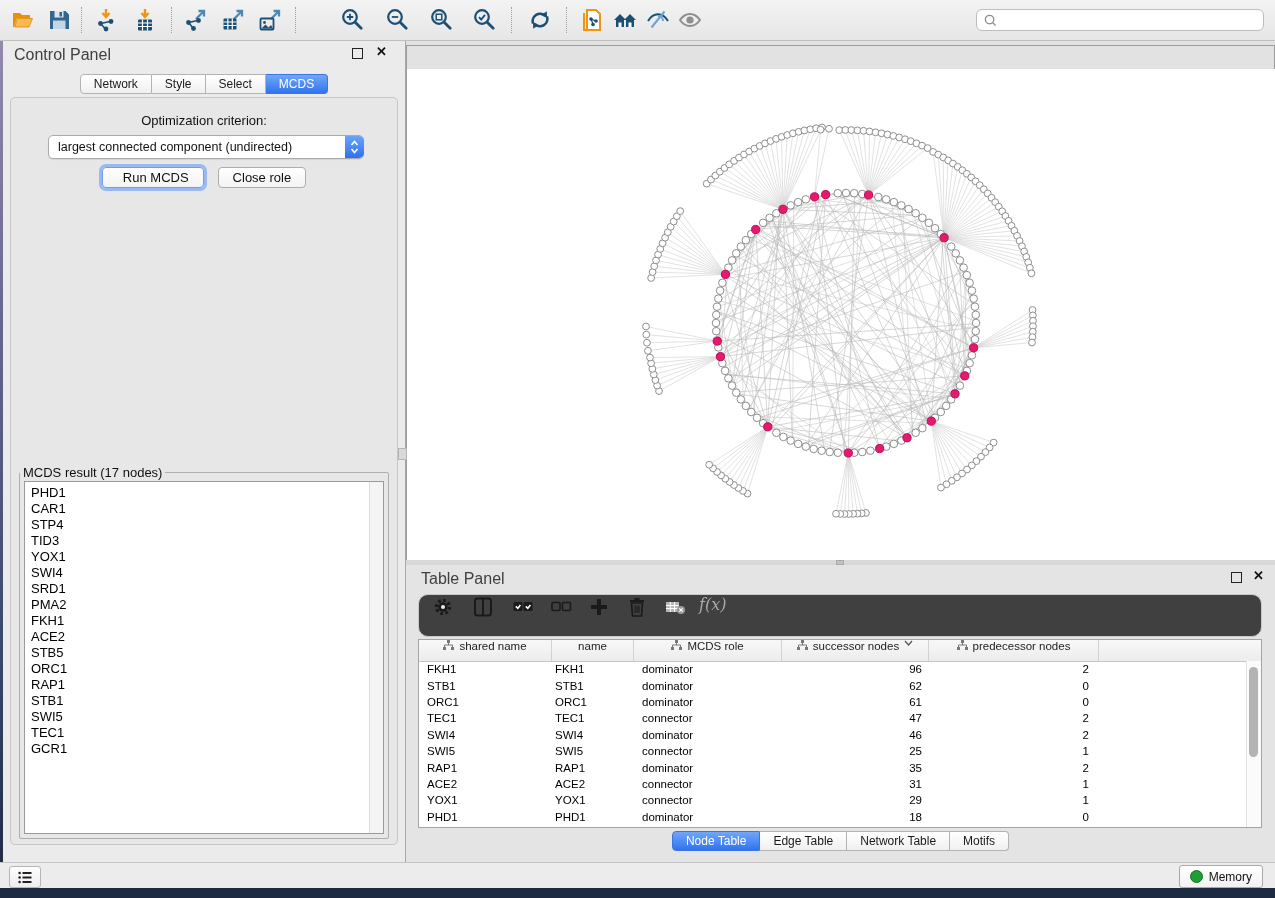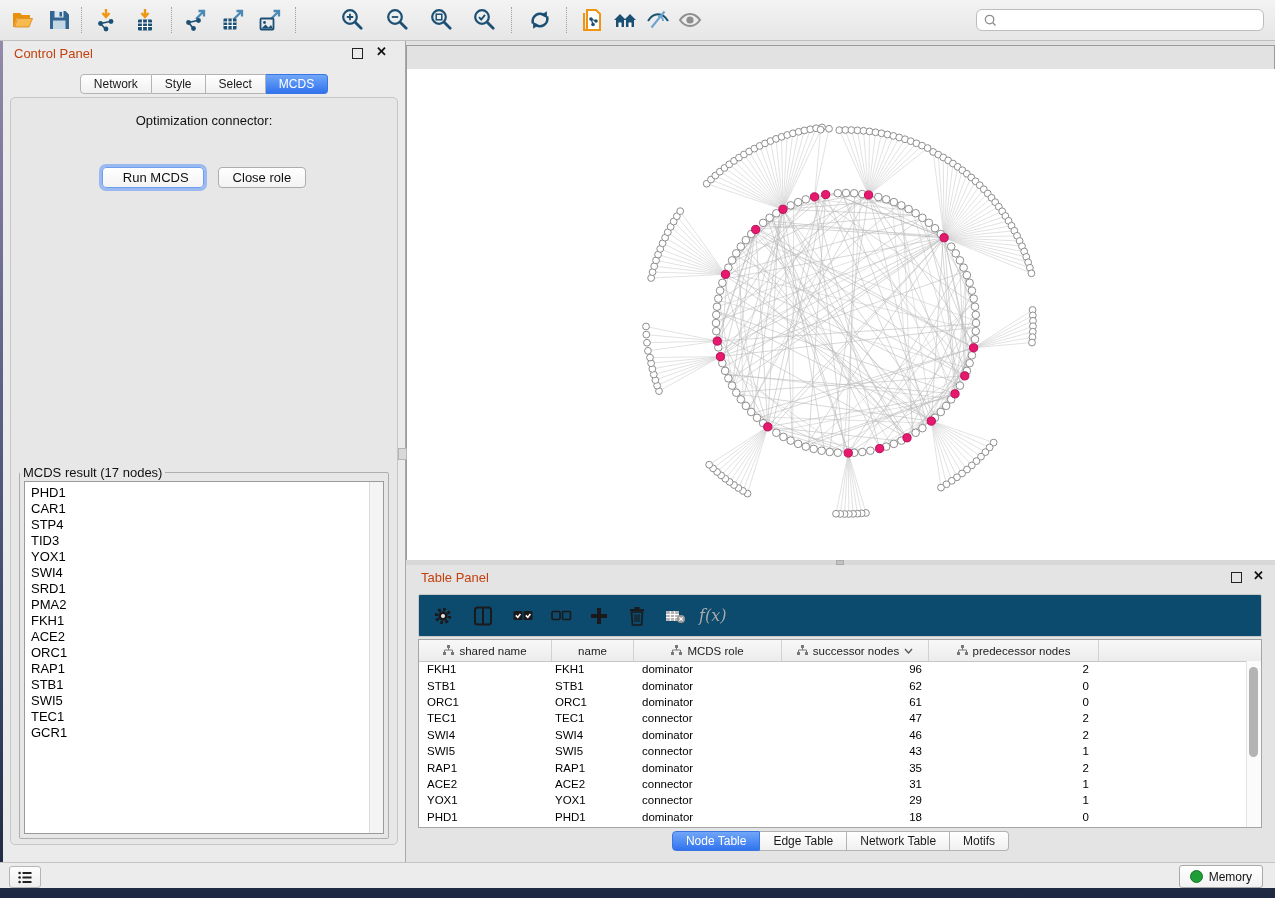--- a/index.html
+++ b/index.html
@@ -25,21 +25,21 @@
     border:none;outline:none;flex:1;font-size:12px;height:16px;
     font-family:"Liberation Sans",sans-serif;background:transparent;
   }
   .workspace{position:absolute;left:3px;top:40px;width:1272px;height:822px;background:#e4e4e4;}
   
   .control-panel{
     position:absolute;left:0;top:0;width:402px;height:822px;
     background:#ebebeb;border-right:1px solid #a8a8a8;
   }
   .panel-header{position:absolute;left:0;top:3px;width:100%;height:22px;}
-  .panel-title{position:absolute;left:11px;top:3px;font-size:13px;color:#c2410c;}
+  .panel-title{position:absolute;left:11px;top:3px;font-size:16px;color:#404040;}
   .ph-float{position:absolute;right:42px;top:5px;width:9px;height:9px;border:1.5px solid #222;cursor:pointer;}
   .ph-close{position:absolute;right:18px;top:1px;font-size:13px;font-weight:bold;color:#111;cursor:pointer;}
   .seg{display:flex;}
   .seg .segbtn{
     background:linear-gradient(#ffffff,#f0f0f0);
     border:1px solid #b3b3b3;border-left:none;
     font-size:12px;color:#1a1a1a;padding:0 13px;height:20px;line-height:18px;
     font-family:"Liberation Sans",sans-serif;cursor:pointer;white-space:nowrap;
   }
   .seg .segbtn:first-child{border-left:1px solid #b3b3b3;border-radius:4px 0 0 4px;}
@@ -97,32 +97,32 @@
   .tl{position:absolute;top:5px;width:12px;height:12px;border-radius:50%;cursor:pointer;}
   .net-title{position:absolute;left:0;top:4px;width:100%;text-align:center;font-size:12px;color:#2b2b2b;}
   .net-canvas{position:absolute;left:0;top:23px;background:#fff;}
   .h-split{position:absolute;left:0;top:520px;width:869px;height:5px;background:#d8d8d8;}
   .h-split .grip{position:absolute;left:430px;top:0;width:8px;height:5px;background:#c2c2c2;border:1px solid #aaa;box-sizing:border-box;}
   .v-grip{position:absolute;left:395px;top:408px;width:7px;height:10px;background:#d9d9d9;border:1px solid #b5b5b5;z-index:3;}
   
   .table-panel{position:absolute;left:0;top:525px;width:869px;height:297px;background:#e4e4e4;}
   .tp-toolbar{
     position:absolute;left:12px;right:13px;top:29px;height:43px;
-    background:#0c4a6e;border:1px solid #c9c9c9;border-radius:2px;
-    display:flex;align-items:center;box-sizing:border-box;
+    background:#404040;border:1px solid #c9c9c9;border-radius:10px;
+    display:flex;box-sizing:border-box;
   }
   .tp-icon{width:24px;height:24px;margin-left:12px;cursor:pointer;flex:0 0 auto;}
   .fx{font-family:"DejaVu Serif",serif;font-style:italic;font-size:16px;color:#aaa;margin-left:12px;cursor:default;}
   .table-wrap{
     position:absolute;left:12px;right:13px;top:74px;height:189px;
     background:#fff;border:1px solid #a5a5a5;box-sizing:border-box;overflow:hidden;
   }
   .thead{display:flex;height:21px;border-bottom:1px solid #c6c6c6;background:linear-gradient(#f8f8f8,#ececec);}
   .hcell{
-    display:flex;align-items:center;justify-content:center;gap:5px;
+    display:flex;justify-content:center;gap:5px;
     font-size:11.5px;color:#222;border-right:1px solid #d2d2d2;box-sizing:border-box;height:21px;
     cursor:pointer;
   }
   .hc0{width:133px}.hc1{width:82px}.hc2{width:148px}.hc3{width:147px}.hc4{width:170px}
   .tbody{position:absolute;left:0;top:21px;right:0;bottom:0;}
   .trow{display:flex;height:16.4px;align-items:center;cursor:default;}
   .tcell{font-size:11.5px;color:#000;box-sizing:border-box;white-space:nowrap;overflow:hidden;}
   .c0{width:133px;padding-left:8px}.c1{width:82px;padding-left:3px}.c2{width:148px;padding-left:8px}
   .c3{width:147px;text-align:right;padding-right:7px}.c4{width:170px;text-align:right;padding-right:10px}
   .vscroll{position:absolute;right:0;top:21px;bottom:0;width:14px;background:#fbfbfb;border-left:1px solid #e3e3e3;}
@@ -260,39 +260,49 @@
       <span class="ph-float"></span>
       <span class="ph-close">✕</span>
     </div>
     <div class="cp-tabs seg" id="cp-tabs">
         <button class="segbtn">Network</button>
         <button class="segbtn">Style</button>
         <button class="segbtn">Select</button>
         <button class="segbtn active">MCDS</button>
       </div>
     <div class="cp-box">
-      <div class="opt-label">Optimization connector:</div>
+      <div class="opt-label">Optimization criterion:</div>
+      <div class="dropdown">
+        <span class="dd-text">largest connected component (undirected)</span>
+        <span class="dd-stepper">
+          <svg width="9" height="14" viewBox="0 0 9 14">
+              <path d="M1.5 5L4.5 1.5 7.5 5" stroke="#fff" stroke-width="1.6" fill="none"></path>
+              <path d="M1.5 9l3 3.5 3-3.5" stroke="#fff" stroke-width="1.6" fill="none"></path>
+            </svg>
+        </span>
+      </div>
       <div class="btn-row">
         <button class="mac-btn focused">Run MCDS</button>
         <button class="mac-btn">Close role</button>
       </div>
       <fieldset class="mcds-group">
         <legend>MCDS result (17 nodes)</legend>
         <div class="mcds-list" id="mcds-list">
           <div class="mcds-scroll"></div>
         <div>PHD1</div>
             <div>CAR1</div>
             <div>STP4</div>
             <div>TID3</div>
             <div>YOX1</div>
             <div>SWI4</div>
             <div>SRD1</div>
             <div>PMA2</div>
             <div>FKH1</div>
             <div>ACE2</div>
+            <div>STB5</div>
             <div>ORC1</div>
             <div>RAP1</div>
             <div>STB1</div>
             <div>SWI5</div>
             <div>TEC1</div>
             <div>GCR1</div>
           </div>
       </fieldset>
     </div>
   </div>
@@ -982,21 +992,21 @@
               <div class="tcell c0">SWI4</div>
               <div class="tcell c1">SWI4</div>
               <div class="tcell c2">dominator</div>
               <div class="tcell c3">46</div>
               <div class="tcell c4">2</div>
             </div>
             <div class="trow">
               <div class="tcell c0">SWI5</div>
               <div class="tcell c1">SWI5</div>
               <div class="tcell c2">connector</div>
-              <div class="tcell c3">43</div>
+              <div class="tcell c3">25</div>
               <div class="tcell c4">1</div>
             </div>
             <div class="trow">
               <div class="tcell c0">RAP1</div>
               <div class="tcell c1">RAP1</div>
               <div class="tcell c2">dominator</div>
               <div class="tcell c3">35</div>
               <div class="tcell c4">2</div>
             </div>
             <div class="trow">

